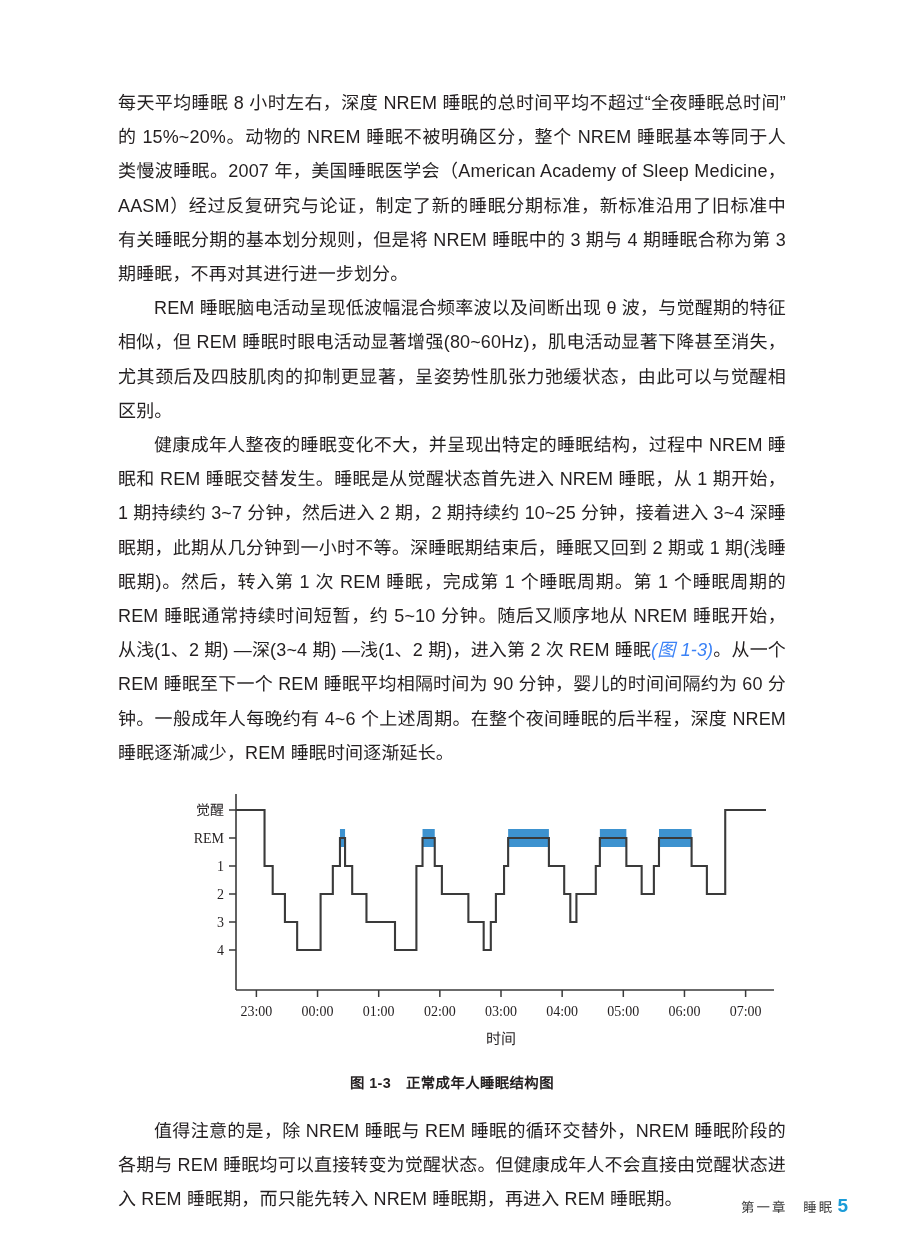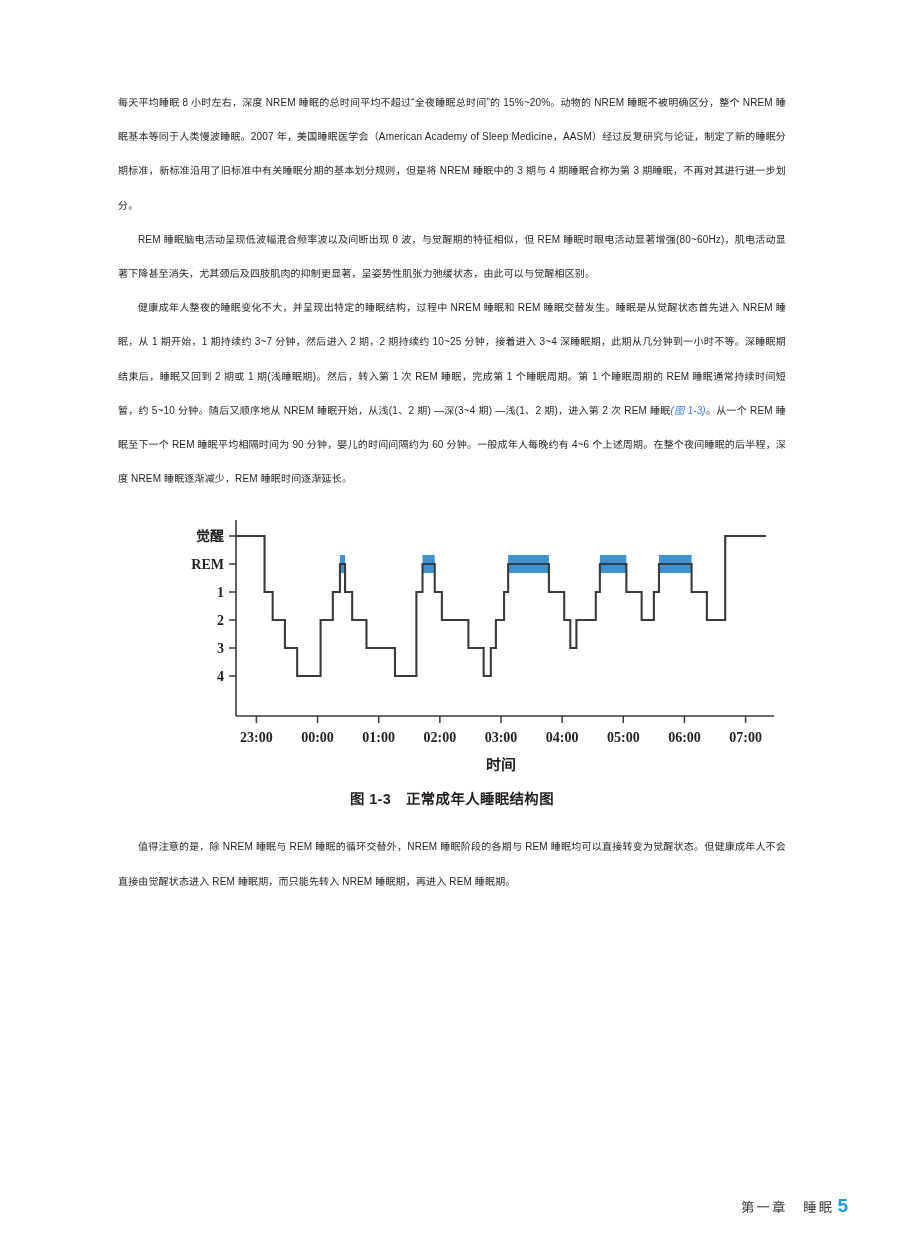--- a/index.html
+++ b/index.html
@@ -26,21 +26,21 @@
 
   .content {
     position: absolute;
     left: 118px;
     top: 86px;
     width: 668px;
   }
 
   p.body-text {
     margin: 0;
-    font-size: 10px;
+    font-size: 18px;
     line-height: 34.2px;
     text-align: justify;
     text-justify: inter-ideograph;
     letter-spacing: 0.15px;
     color: #231f20;
   }
   p.body-text.indent { text-indent: 2em; }
 
   h3.sub-heading {
     margin: 0;
@@ -59,29 +59,28 @@
 
   
   .figure {
     margin-top: 24px;
     width: 668px;
   }
   .figure-inner {
     position: relative;
     width: 668px;
     height: 265px;
-    font-weight: bold;
   }
   .hypnogram-svg {
     position: absolute;
     left: 0;
     top: 0;
   }
   .figure-caption {
-    margin-top: 2px;
+    margin-top: 12px;
     text-align: center;
     font-size: 14.4px;
     font-weight: bold;
     color: #231f20;
     letter-spacing: 0.4px;
   }
 
   
   .footer {
     position: absolute;

